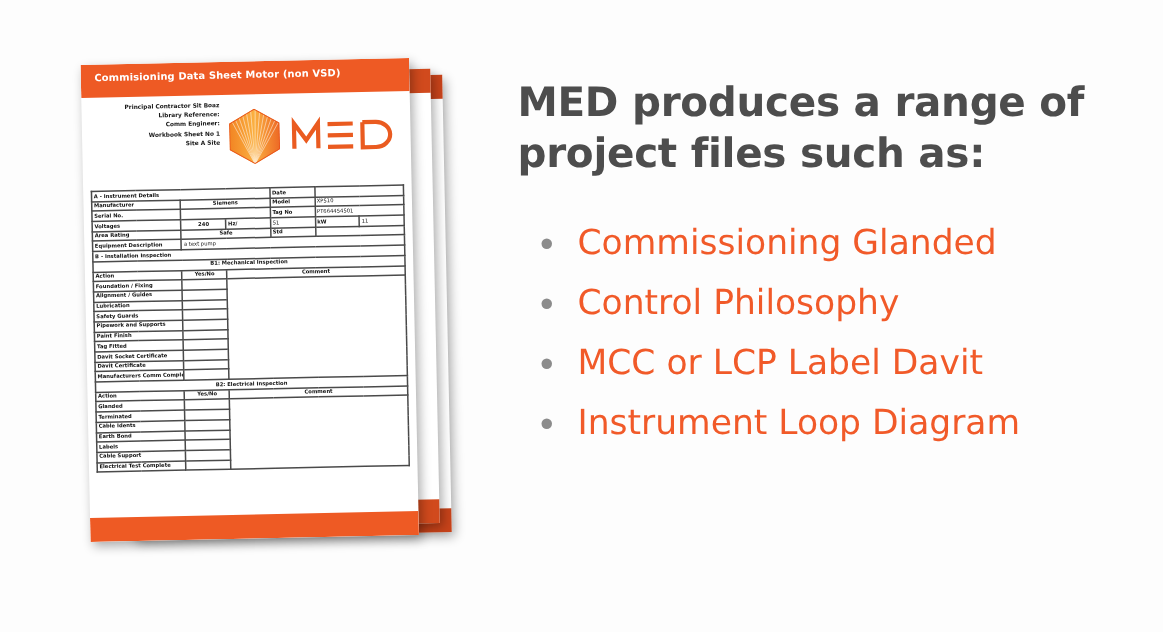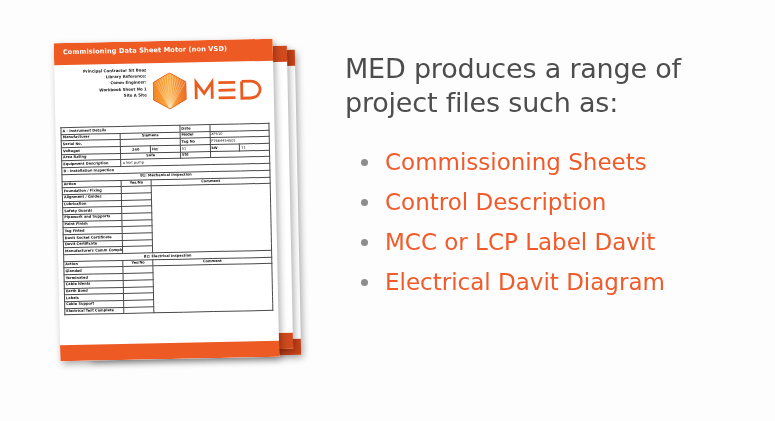--- a/index.html
+++ b/index.html
@@ -173,21 +173,21 @@
   
   #text-panel {
     position: absolute;
     left: 345px;
     top: 52px;
     width: 425px;
   }
   #headline {
     color: #4d4d4d;
     font-size: 27px;
-    font-weight: normal;
+    font-weight: bold;
     line-height: 34px;
     letter-spacing: -0.2px;
   }
   #bullet-list {
     list-style: none;
     margin: 22px 0 0 0;
     padding: 0;
   }
   #bullet-list li {
     position: relative;
@@ -419,28 +419,28 @@
     <div class="band-bottom"></div>
   </div>
 </div>
 
 <div id="text-panel">
   <div id="headline">MED produces a range of project files such as:</div>
 
   <ul id="bullet-list">
     <li>
       <span class="dot"></span>
-      <span>Commissioning Sheets</span>
+      <span>Commissioning Glanded</span>
     </li>
     <li>
       <span class="dot"></span>
-      <span>Control Description</span>
+      <span>Control Philosophy</span>
     </li>
     <li>
       <span class="dot"></span>
       <span>MCC or LCP Label Davit</span>
     </li>
     <li>
       <span class="dot"></span>
-      <span>Electrical Davit Diagram</span>
+      <span>Instrument Loop Diagram</span>
     </li>
   </ul>
 </div>
 
 </body></html>

